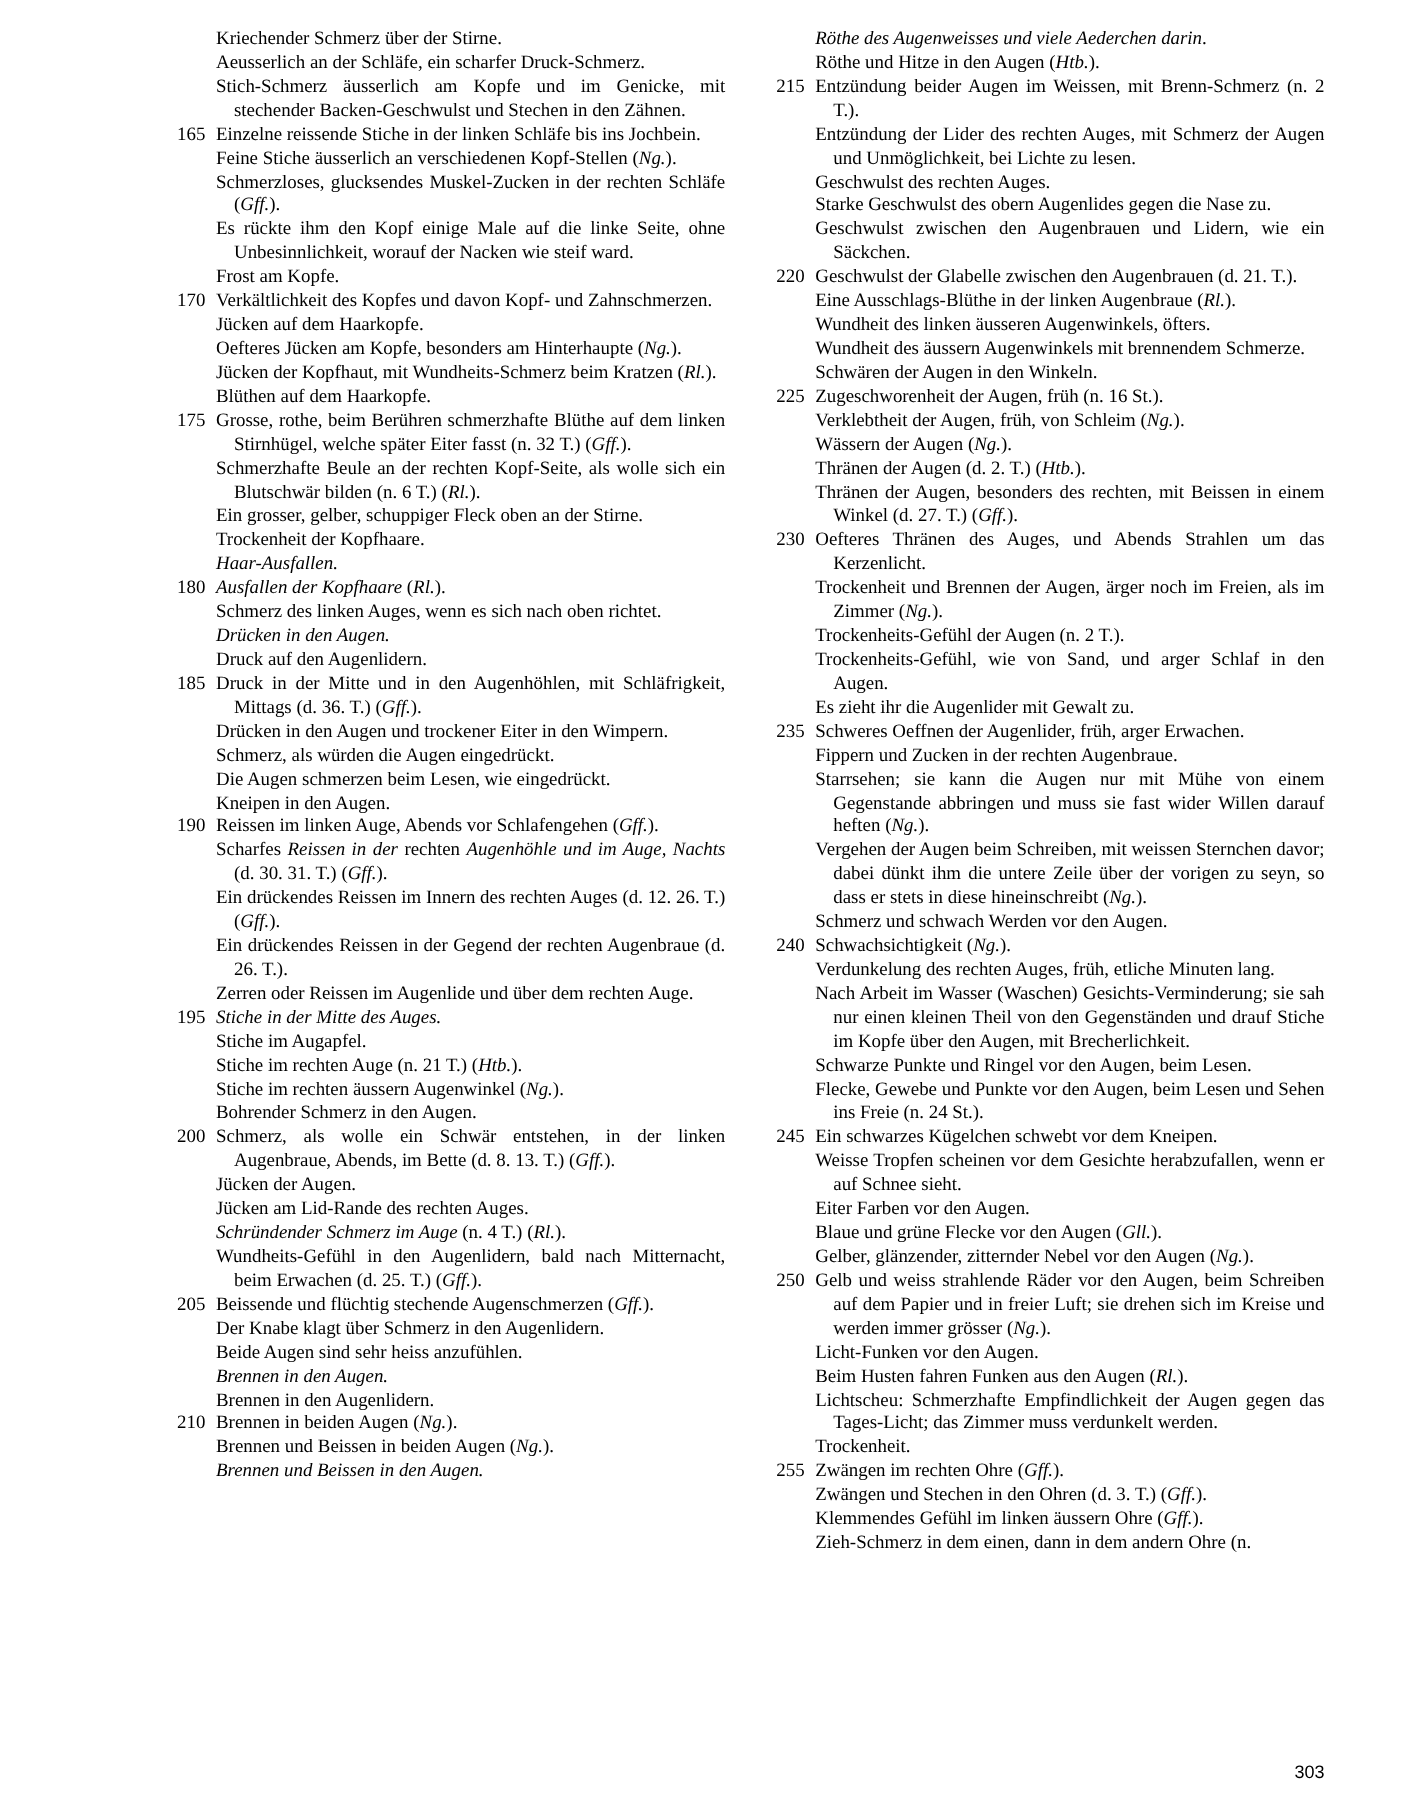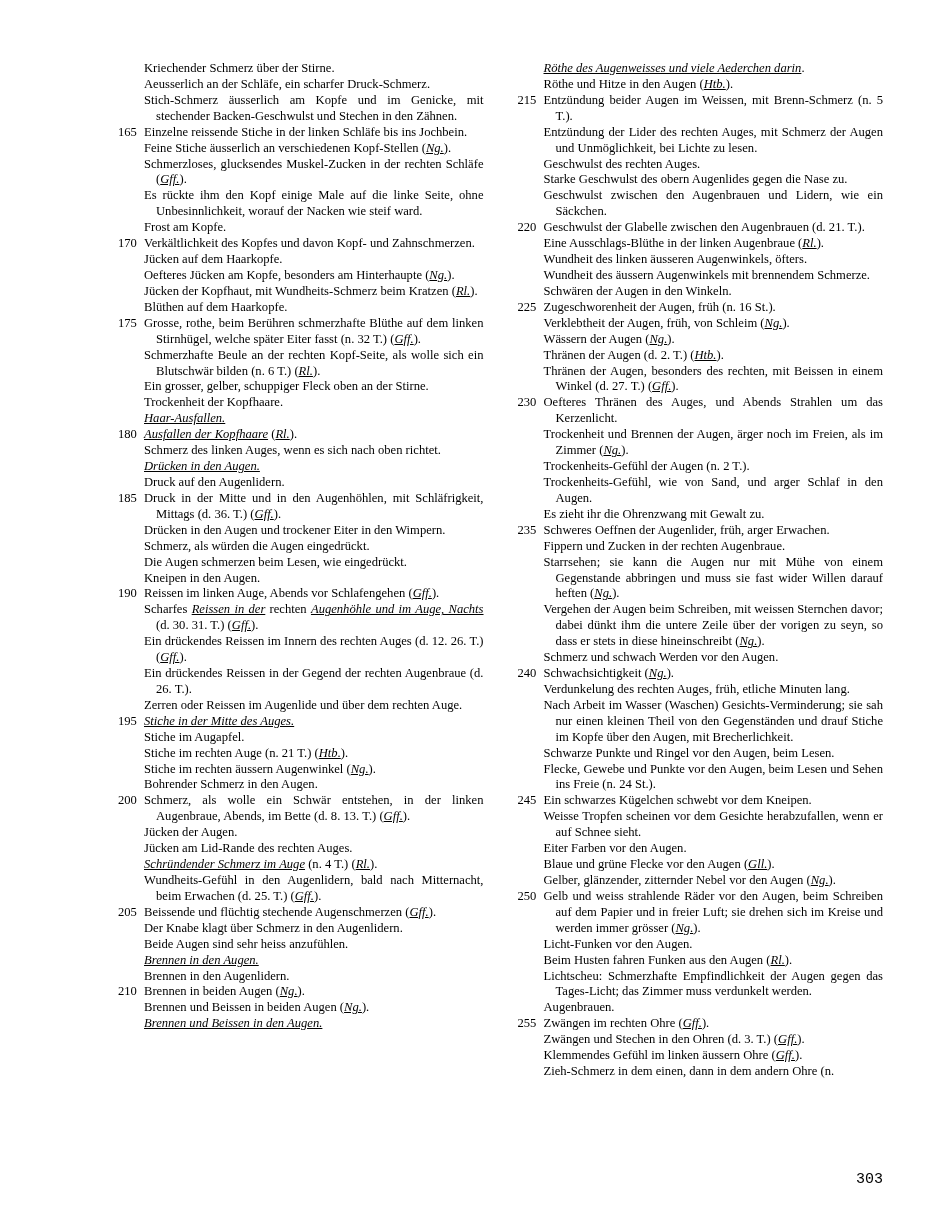--- a/index.html
+++ b/index.html
@@ -11,21 +11,21 @@
     height: 1210px;
     background: #ffffff;
     font-family: "Liberation Serif", serif;
     color: #000000;
   }
   .page {
     position: relative;
     width: 935px;
     height: 1210px;
     box-sizing: border-box;
-    padding: 61px 52px 30px 118px;
+    padding: 18px 52px 30px 118px;
   }
   .columns {
     display: flex;
     gap: 34px;
     align-items: flex-start;
   }
   .col {
     width: 372px;
   }
   .entry {
@@ -47,28 +47,27 @@
     flex: 1 1 auto;
     text-indent: 0;
     padding-left: 0;
   }
   .entry.hang .txt {
     text-indent: -12px;
     padding-left: 12px;
   }
   i {
     font-style: italic;
-    text-decoration: underline;
   }
   .folio {
     position: absolute;
     right: 52px;
     bottom: 22px;
-    font-size: 15px;
-    font-family: Liberation Mono, monospace;
+    font-size: 12px;
+    font-family: Liberation Sans, sans-serif;
     color: #000;
   }
 </style>
 </head>
 <body>
 
 <div class="page">
   <div class="columns">
     <div class="col" id="left-col">
         <div class="entry hang">
@@ -276,21 +275,21 @@
         <div class="entry hang">
           <span class="num blank">000</span>
           <span class="txt"><i>Röthe des Augenweisses und viele Aederchen darin</i>.</span>
         </div>
         <div class="entry hang">
           <span class="num blank">000</span>
           <span class="txt">Röthe und Hitze in den Augen (<i>Htb.</i>).</span>
         </div>
         <div class="entry hang">
           <span class="num">215</span>
-          <span class="txt">Entzündung beider Augen im Weissen, mit Brenn-Schmerz (n. 5 T.).</span>
+          <span class="txt">Entzündung beider Augen im Weissen, mit Brenn-Schmerz (n. 2 T.).</span>
         </div>
         <div class="entry hang">
           <span class="num blank">000</span>
           <span class="txt">Entzündung der Lider des rechten Auges, mit Schmerz der Augen und Unmöglichkeit, bei Lichte zu lesen.</span>
         </div>
         <div class="entry hang">
           <span class="num blank">000</span>
           <span class="txt">Geschwulst des rechten Auges.</span>
         </div>
         <div class="entry hang">
@@ -352,21 +351,21 @@
         <div class="entry hang">
           <span class="num blank">000</span>
           <span class="txt">Trockenheits-Gefühl der Augen (n. 2 T.).</span>
         </div>
         <div class="entry hang">
           <span class="num blank">000</span>
           <span class="txt">Trockenheits-Gefühl, wie von Sand, und arger Schlaf in den Augen.</span>
         </div>
         <div class="entry hang">
           <span class="num blank">000</span>
-          <span class="txt">Es zieht ihr die Ohrenzwang mit Gewalt zu.</span>
+          <span class="txt">Es zieht ihr die Augenlider mit Gewalt zu.</span>
         </div>
         <div class="entry hang">
           <span class="num">235</span>
           <span class="txt">Schweres Oeffnen der Augenlider, früh, arger Erwachen.</span>
         </div>
         <div class="entry hang">
           <span class="num blank">000</span>
           <span class="txt">Fippern und Zucken in der rechten Augenbraue.</span>
         </div>
         <div class="entry hang">
@@ -432,21 +431,21 @@
         <div class="entry hang">
           <span class="num blank">000</span>
           <span class="txt">Beim Husten fahren Funken aus den Augen (<i>Rl.</i>).</span>
         </div>
         <div class="entry hang">
           <span class="num blank">000</span>
           <span class="txt">Lichtscheu: Schmerzhafte Empfindlichkeit der Augen gegen das Tages-Licht; das Zimmer muss verdunkelt werden.</span>
         </div>
         <div class="entry hang">
           <span class="num blank">000</span>
-          <span class="txt">Augenbrauen.</span>
+          <span class="txt">Trockenheit.</span>
         </div>
         <div class="entry hang">
           <span class="num">255</span>
           <span class="txt">Zwängen im rechten Ohre (<i>Gff.</i>).</span>
         </div>
         <div class="entry hang">
           <span class="num blank">000</span>
           <span class="txt">Zwängen und Stechen in den Ohren (d. 3. T.) (<i>Gff.</i>).</span>
         </div>
         <div class="entry hang">

